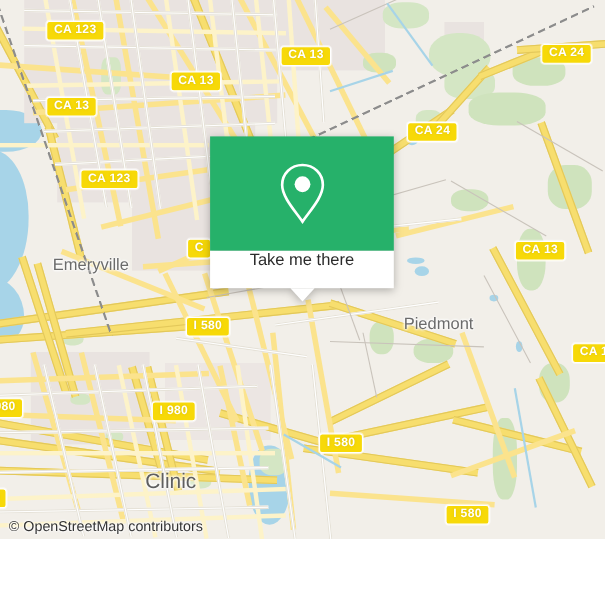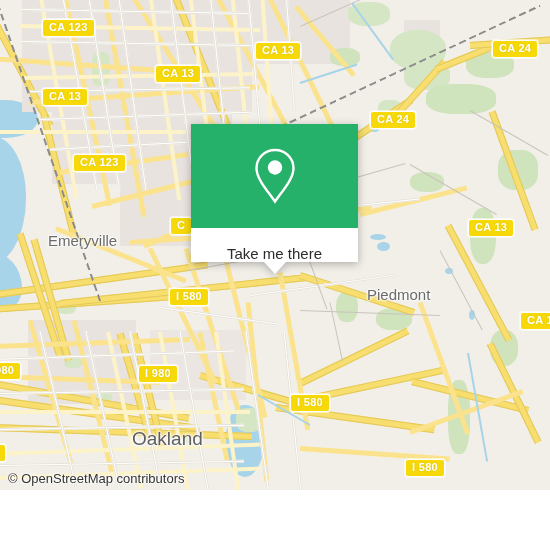--- a/index.html
+++ b/index.html
@@ -82,21 +82,21 @@
   }
   #callout-green {
     background: #22b573;
     background: #26b16a;
     height: 104px;
     display: flex; align-items: center; justify-content: center;
   }
   #callout-label {
     background: #ffffff;
     height: 34px;
-    display: flex; align-items: flex-end; justify-content: center;
+    display: flex; align-items: flex-start; justify-content: center;
     color: #2b2b2b;
     font-size: 15px;
   }
   #callout-tail {
     position: absolute;
     left: 50%; margin-left: -11px;
     top: 138px;
     width: 0; height: 0;
     border-left: 11px solid transparent;
     border-right: 11px solid transparent;
@@ -303,21 +303,21 @@
                 transform:rotate(-25deg);
                 background: repeating-linear-gradient(to right,#8c8c8c 0 7px, transparent 7px 11px);"></div>
 
     <div class="rd stream" style="left:352px; top:2px; width:70px; transform:rotate(54deg);"></div>
     <div class="rd stream" style="left:300px; top:82px; width:60px; transform:rotate(-18deg);"></div>
     <div class="rd stream" style="left:468px; top:352px; width:110px; transform:rotate(80deg);"></div>
     <div class="rd stream" style="left:258px; top:394px; width:60px; transform:rotate(30deg);"></div>
 
     <div class="place" style="left:48px; top:232px;">Emeryville</div>
     <div class="place" style="left:367px; top:286px;">Piedmont</div>
-    <div class="place big" style="left:132px; top:428px;">Oakland</div>
+    <div class="place big" style="left:132px; top:428px;">Clinic</div>
 
     <div class="shield" style="left:42px;  top:19px;">CA 123</div>
     <div class="shield" style="left:155px; top:65px;">CA 13</div>
     <div class="shield" style="left:255px; top:42px;">CA 13</div>
     <div class="shield" style="left:492px; top:40px;">CA 24</div>
     <div class="shield" style="left:42px;  top:88px;">CA 13</div>
     <div class="shield" style="left:370px; top:111px;">CA 24</div>
     <div class="shield" style="left:73px;  top:154px;">CA 123</div>
     <div class="shield" style="left:468px; top:219px;">CA 13</div>
     <div class="shield" style="left:520px; top:312px;">CA 13</div>

